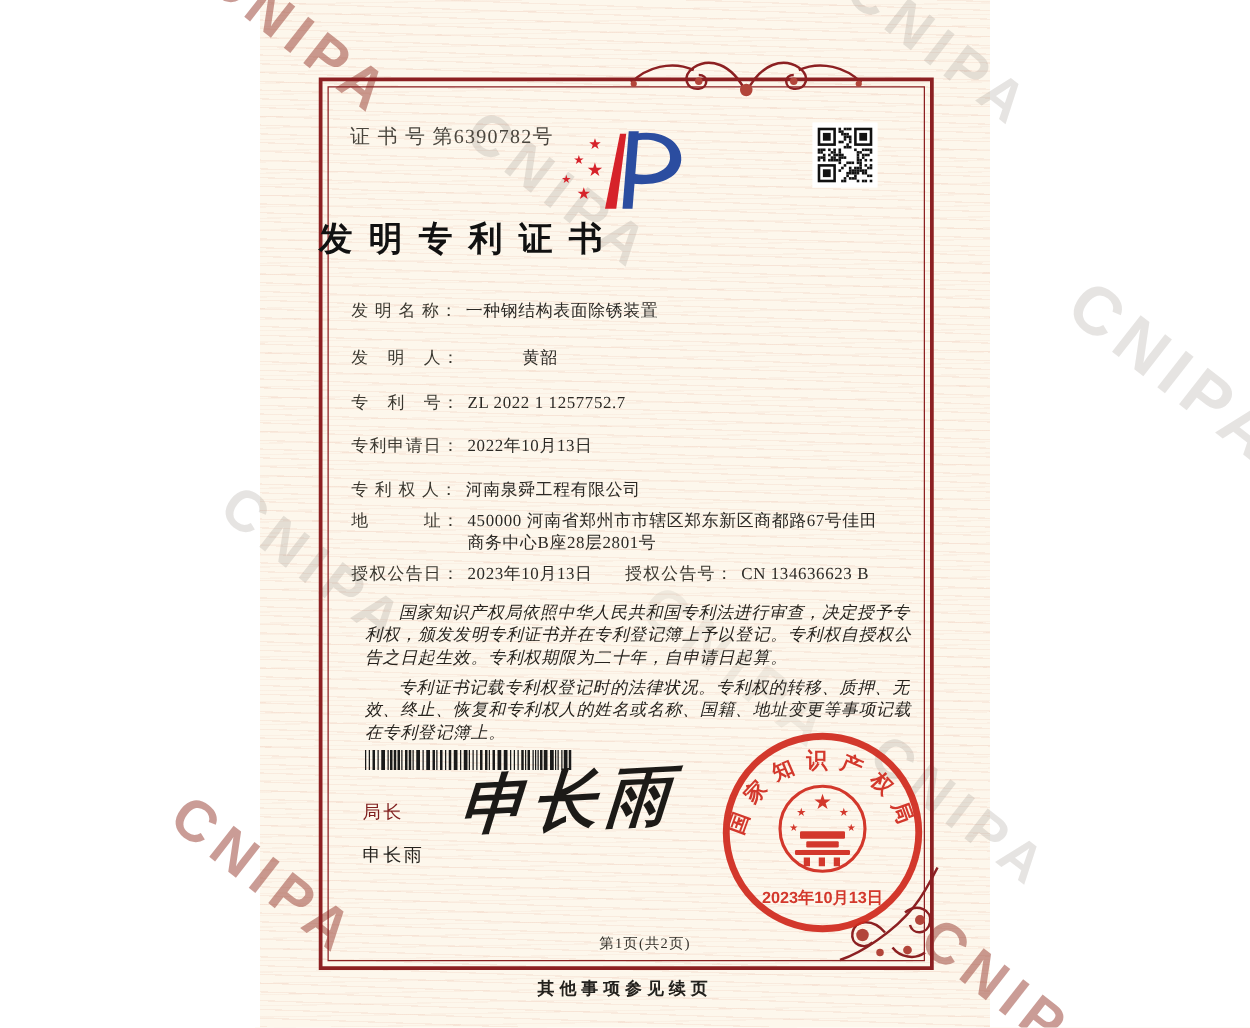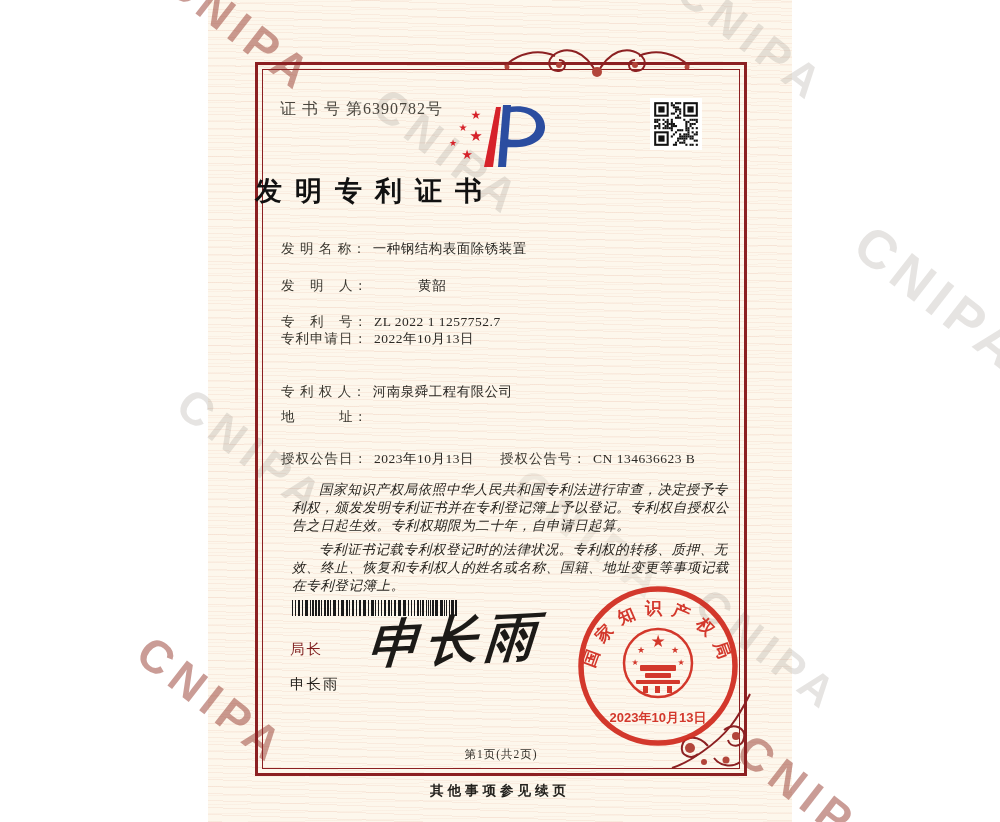--- a/index.html
+++ b/index.html
@@ -33,21 +33,21 @@
   .addr .fvalue{max-width:335px;}
   
   .para{left:292px;width:442px;font-size:13.5px;line-height:18px;color:#26231e;
         text-indent:2em;font-style:italic;letter-spacing:0.6px;}
   
   .sigtitle{left:290px;top:640px;font-size:14.5px;color:#7f1d1d;letter-spacing:2px;}
   .signame{left:290px;top:675px;font-size:14.5px;color:#26231e;letter-spacing:2px;}
   .handsig{left:368px;top:606px;font-size:52px;color:#1c1a17;font-weight:600;
            transform:rotate(-3deg) skewX(-7deg);letter-spacing:6px;font-style:italic;}
   
-  .pageno{left:255px;top:747px;width:492px;text-align:center;font-size:11.5px;color:#33302a;letter-spacing:1px;}
+  .pageno{left:270px;top:747px;width:492px;text-align:center;font-size:11.5px;color:#33302a;letter-spacing:1px;}
   .note{left:208px;top:782px;width:584px;text-align:center;font-size:13.5px;color:#23211d;
         letter-spacing:4px;font-weight:bold;}
   svg{display:block;}
 </style>
 </head>
 <body>
 
 <div class="abs paper"></div>
 <div class="abs guilloche"></div>
 
@@ -248,30 +248,31 @@
   <span class="fvalue">一种钢结构表面除锈装置</span>
 </div>
 <div class="abs frow" style="top:277px;gap:44px;">
   <span class="flabel">发　明　人：</span>
   <span class="fvalue">黄韶</span>
 </div>
 <div class="abs frow" style="top:313px;">
   <span class="flabel">专　利　号：</span>
   <span class="fvalue">ZL 2022 1 1257752.7</span>
 </div>
-<div class="abs frow" style="top:330px;">
+<div class="abs frow" style="top:348px;">
   <span class="flabel">专利申请日：</span>
   <span class="fvalue">2022年10月13日</span>
 </div>
 <div class="abs frow" style="top:383px;">
   <span class="flabel">专 利 权 人：</span>
   <span class="fvalue">河南泉舜工程有限公司</span>
 </div>
 <div class="abs frow addr" style="top:408px;">
   <span class="flabel">地　　　址：</span>
+  <span class="fvalue">450000 河南省郑州市市辖区郑东新区商都路67号佳田商务中心B座28层2801号</span>
 </div>
 <div class="abs frow" style="top:450px;">
   <span class="flabel">授权公告日：</span>
   <span class="fvalue">2023年10月13日</span>
 </div>
 <div class="abs frow" style="top:450px;left:500px;width:240px;">
   <span class="flabel">授权公告号：</span>
   <span class="fvalue">CN 134636623 B</span>
 </div>
 

